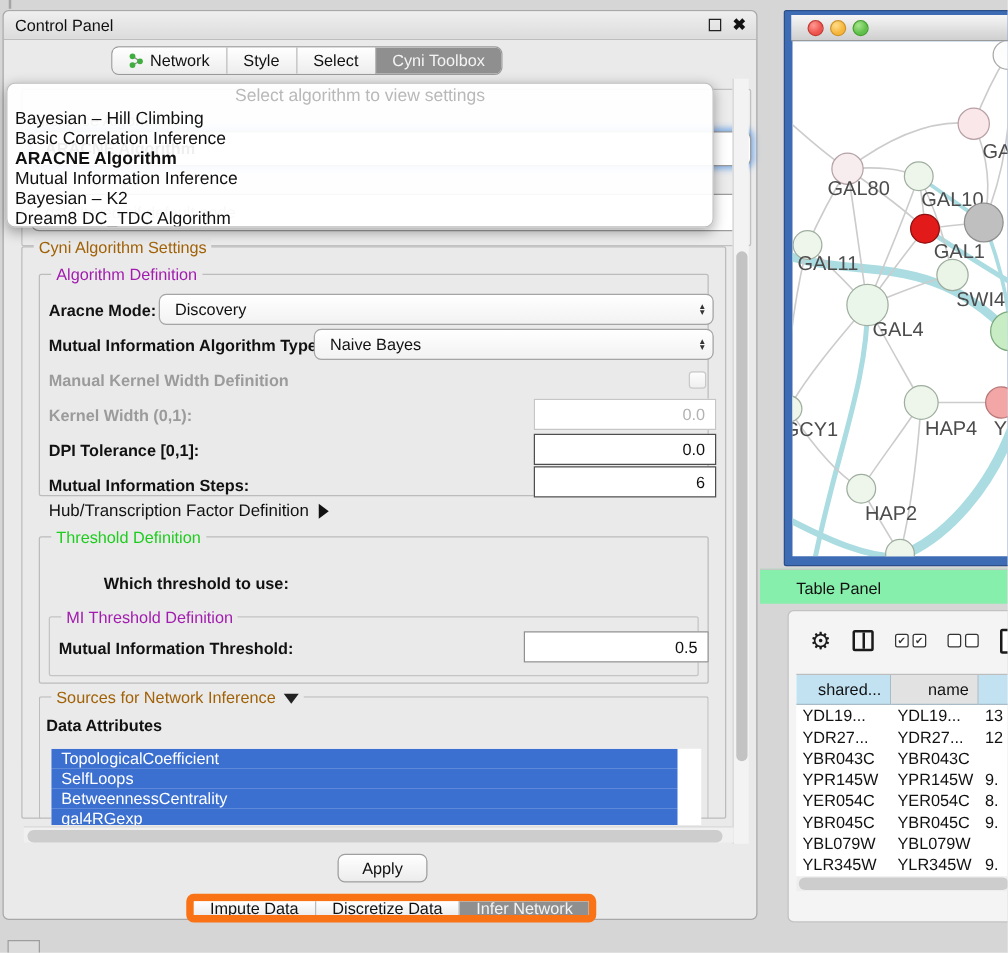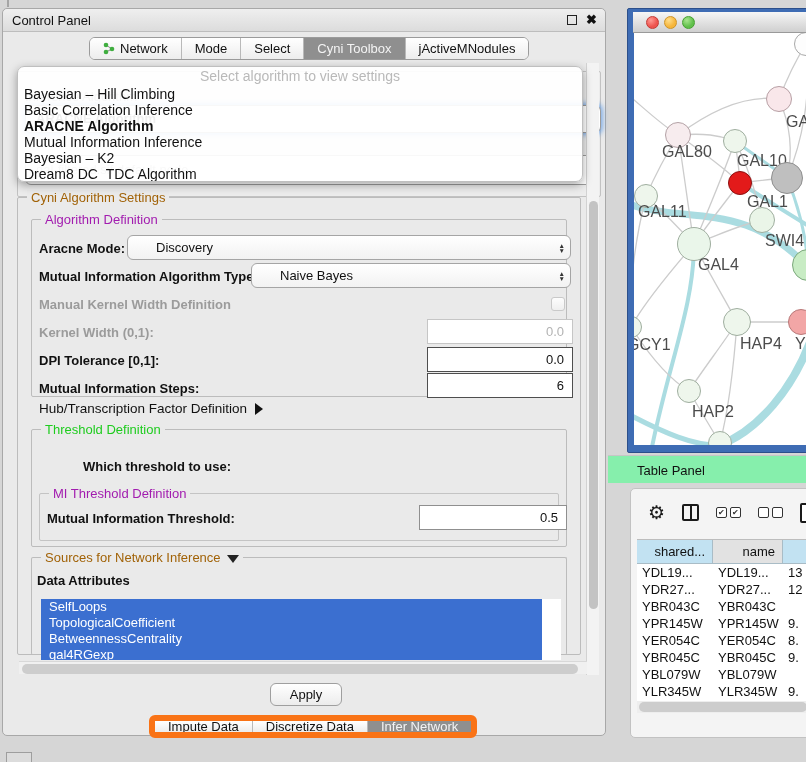--- a/index.html
+++ b/index.html
@@ -29,21 +29,21 @@
     border:1px solid #c2c2c2; border-radius:2px; background:#ececec; }
   .ghost-label { position:absolute; left:22px; top:80px; font-size:13px; color:#777; }
   .ghost-combo { position:absolute; left:22px; top:96px; width:576px; height:28px; background:#fff;
     border:1px solid #9a9a9a; border-radius:6px; box-shadow:0 0 5px 2px rgba(95,155,230,.75);
     font-size:13px; font-weight:bold; color:#222; line-height:26px; padding-left:10px; }
   .ghost-combo .stepper { right:4px; }
   .ghost-net-combo { position:absolute; left:22px; top:146px; width:568px; height:30px; background:#fff;
     border:1px solid #9d9d9d; border-radius:6px; font-size:13px; color:#9a9a9a; line-height:28px; padding-left:10px; }
 
   
-  .popup { position:absolute; left:14px; top:57px; width:566px; height:116px;
+  .popup { position:absolute; left:2px; top:57px; width:566px; height:116px;
     background:rgba(255,255,255,0.93); border:1px solid #bfbfbf; border-radius:7px;
     box-shadow:0 3px 10px rgba(0,0,0,0.35); overflow:hidden; }
   .popup-placeholder { height:19px; line-height:19px; text-align:center; color:#b9b9b9; font-size:14px; }
   .popup-item { height:16px; line-height:16px; padding-left:6px; font-size:14px; color:#111; white-space:nowrap; }
   .popup-item.selected { font-weight:bold; }
 
   
   .vscroll { position:absolute; right:6px; top:54px; width:13px; height:612px;
     background:#f3f3f3; border-left:1px solid #d2d2d2; }
   .vscroll .thumb { position:absolute; left:2px; top:138px; width:9px; height:408px; background:#c3c3c3; border-radius:5px; }
@@ -55,21 +55,21 @@
   .group > .gtitle { position:absolute; top:-8px; left:9px; background:#eaeaea; padding:0 4px;
     font-size:13px; color:#a16207; white-space:nowrap; }
   .gtitle.blue { color:#a21caf; }
   .gtitle.green { color:#1ecc1e; }
 
   .lbl { position:absolute; font-size:13px; font-weight:bold; color:#111; white-space:nowrap; }
   .lbl.plain { font-weight:normal; }
   .lbl.disabled { color:#9b9b9b; }
 
   .combo { position:absolute; background:linear-gradient(#ffffff,#f2f2f2); border:1px solid #a5a5a5;
-    border-radius:6px; font-size:13px; color:#111; display:flex; align-items:center; padding-left:28px;text-align:center; }
+    border-radius:6px; font-size:13px; color:#111; display:flex; align-items:center; padding-left:12px;text-align:center; }
   .stepper { position:absolute; right:5px; top:50%; transform:translateY(-50%);
     display:flex; flex-direction:column; align-items:center; line-height:5px; font-size:6.5px; color:#333; }
 
   .field { position:absolute; background:#fff; border:1px solid #4e4e4e; font-size:13px; color:#111;
     display:flex; align-items:center; justify-content:flex-end; padding-right:8px; }
   .field.disabled { border:1px solid #c6c6c6; color:#b3b3b3; }
 
   .checkbox { position:absolute; width:14px; height:14px; border:1px solid #c9c9c9; border-radius:3px;
     background:linear-gradient(#fdfdfd,#efefef); }
 
@@ -146,30 +146,27 @@
         <svg width="13" height="13" viewBox="0 0 13 13">
           <line x1="3" y1="3" x2="9" y2="7" stroke="#8a8a8a" stroke-width="1"></line>
           <line x1="3" y1="10" x2="9" y2="7" stroke="#8a8a8a" stroke-width="1"></line>
           <circle cx="3" cy="3" r="2.3" fill="#3fae3f"></circle>
             <circle cx="9" cy="7" r="2.3" fill="#3fae3f"></circle>
             <circle cx="3" cy="10" r="2.3" fill="#3fae3f"></circle>
         </svg>
         <span>Network</span>
       </div>
       <div class="tab-seg">
-          <span>Mode</span>
+          <span>Style</span>
         </div>
       <div class="tab-seg">
           <span>Select</span>
         </div>
       <div class="tab-seg selected">
           <span>Cyni Toolbox</span>
-        </div>
-      <div class="tab-seg">
-          <span>jActiveMNodules</span>
         </div>
     </div>
 
     <div class="ghost-group"></div>
     <span class="ghost-label">Inference Algorithm</span>
     <div class="ghost-combo">
       <span>ARACNE Algorithm</span>
       <span class="stepper">▲<br>▼</span>
     </div>
     <div class="ghost-net-combo">
@@ -230,22 +227,22 @@
     <div class="field" style="left:416px; top:496px; width:148px; height:25px; border-color:#8f8f8f;">
       <span>0.5</span>
     </div>
 
     <div class="group" style="left:28px; top:548px; width:536px; height:98px; border-bottom:none;">
       <span class="gtitle"><span>Sources for Network Inference</span><span class="arrow-down"></span></span>
     </div>
     <span class="lbl" style="left:34px; top:564px;">Data Attributes</span>
     <div class="attr-list">
       <div id="attr-items">
+          <div class="attr-item">TopologicalCoefficient</div>
           <div class="attr-item">SelfLoops</div>
-          <div class="attr-item">TopologicalCoefficient</div>
           <div class="attr-item">BetweennessCentrality</div>
           <div class="attr-item">gal4RGexp</div>
         </div>
 
     </div>
 
     <div class="apply-btn">Apply</div>
 
     <div class="bottom-tabs">
       <div class="tab-seg">

